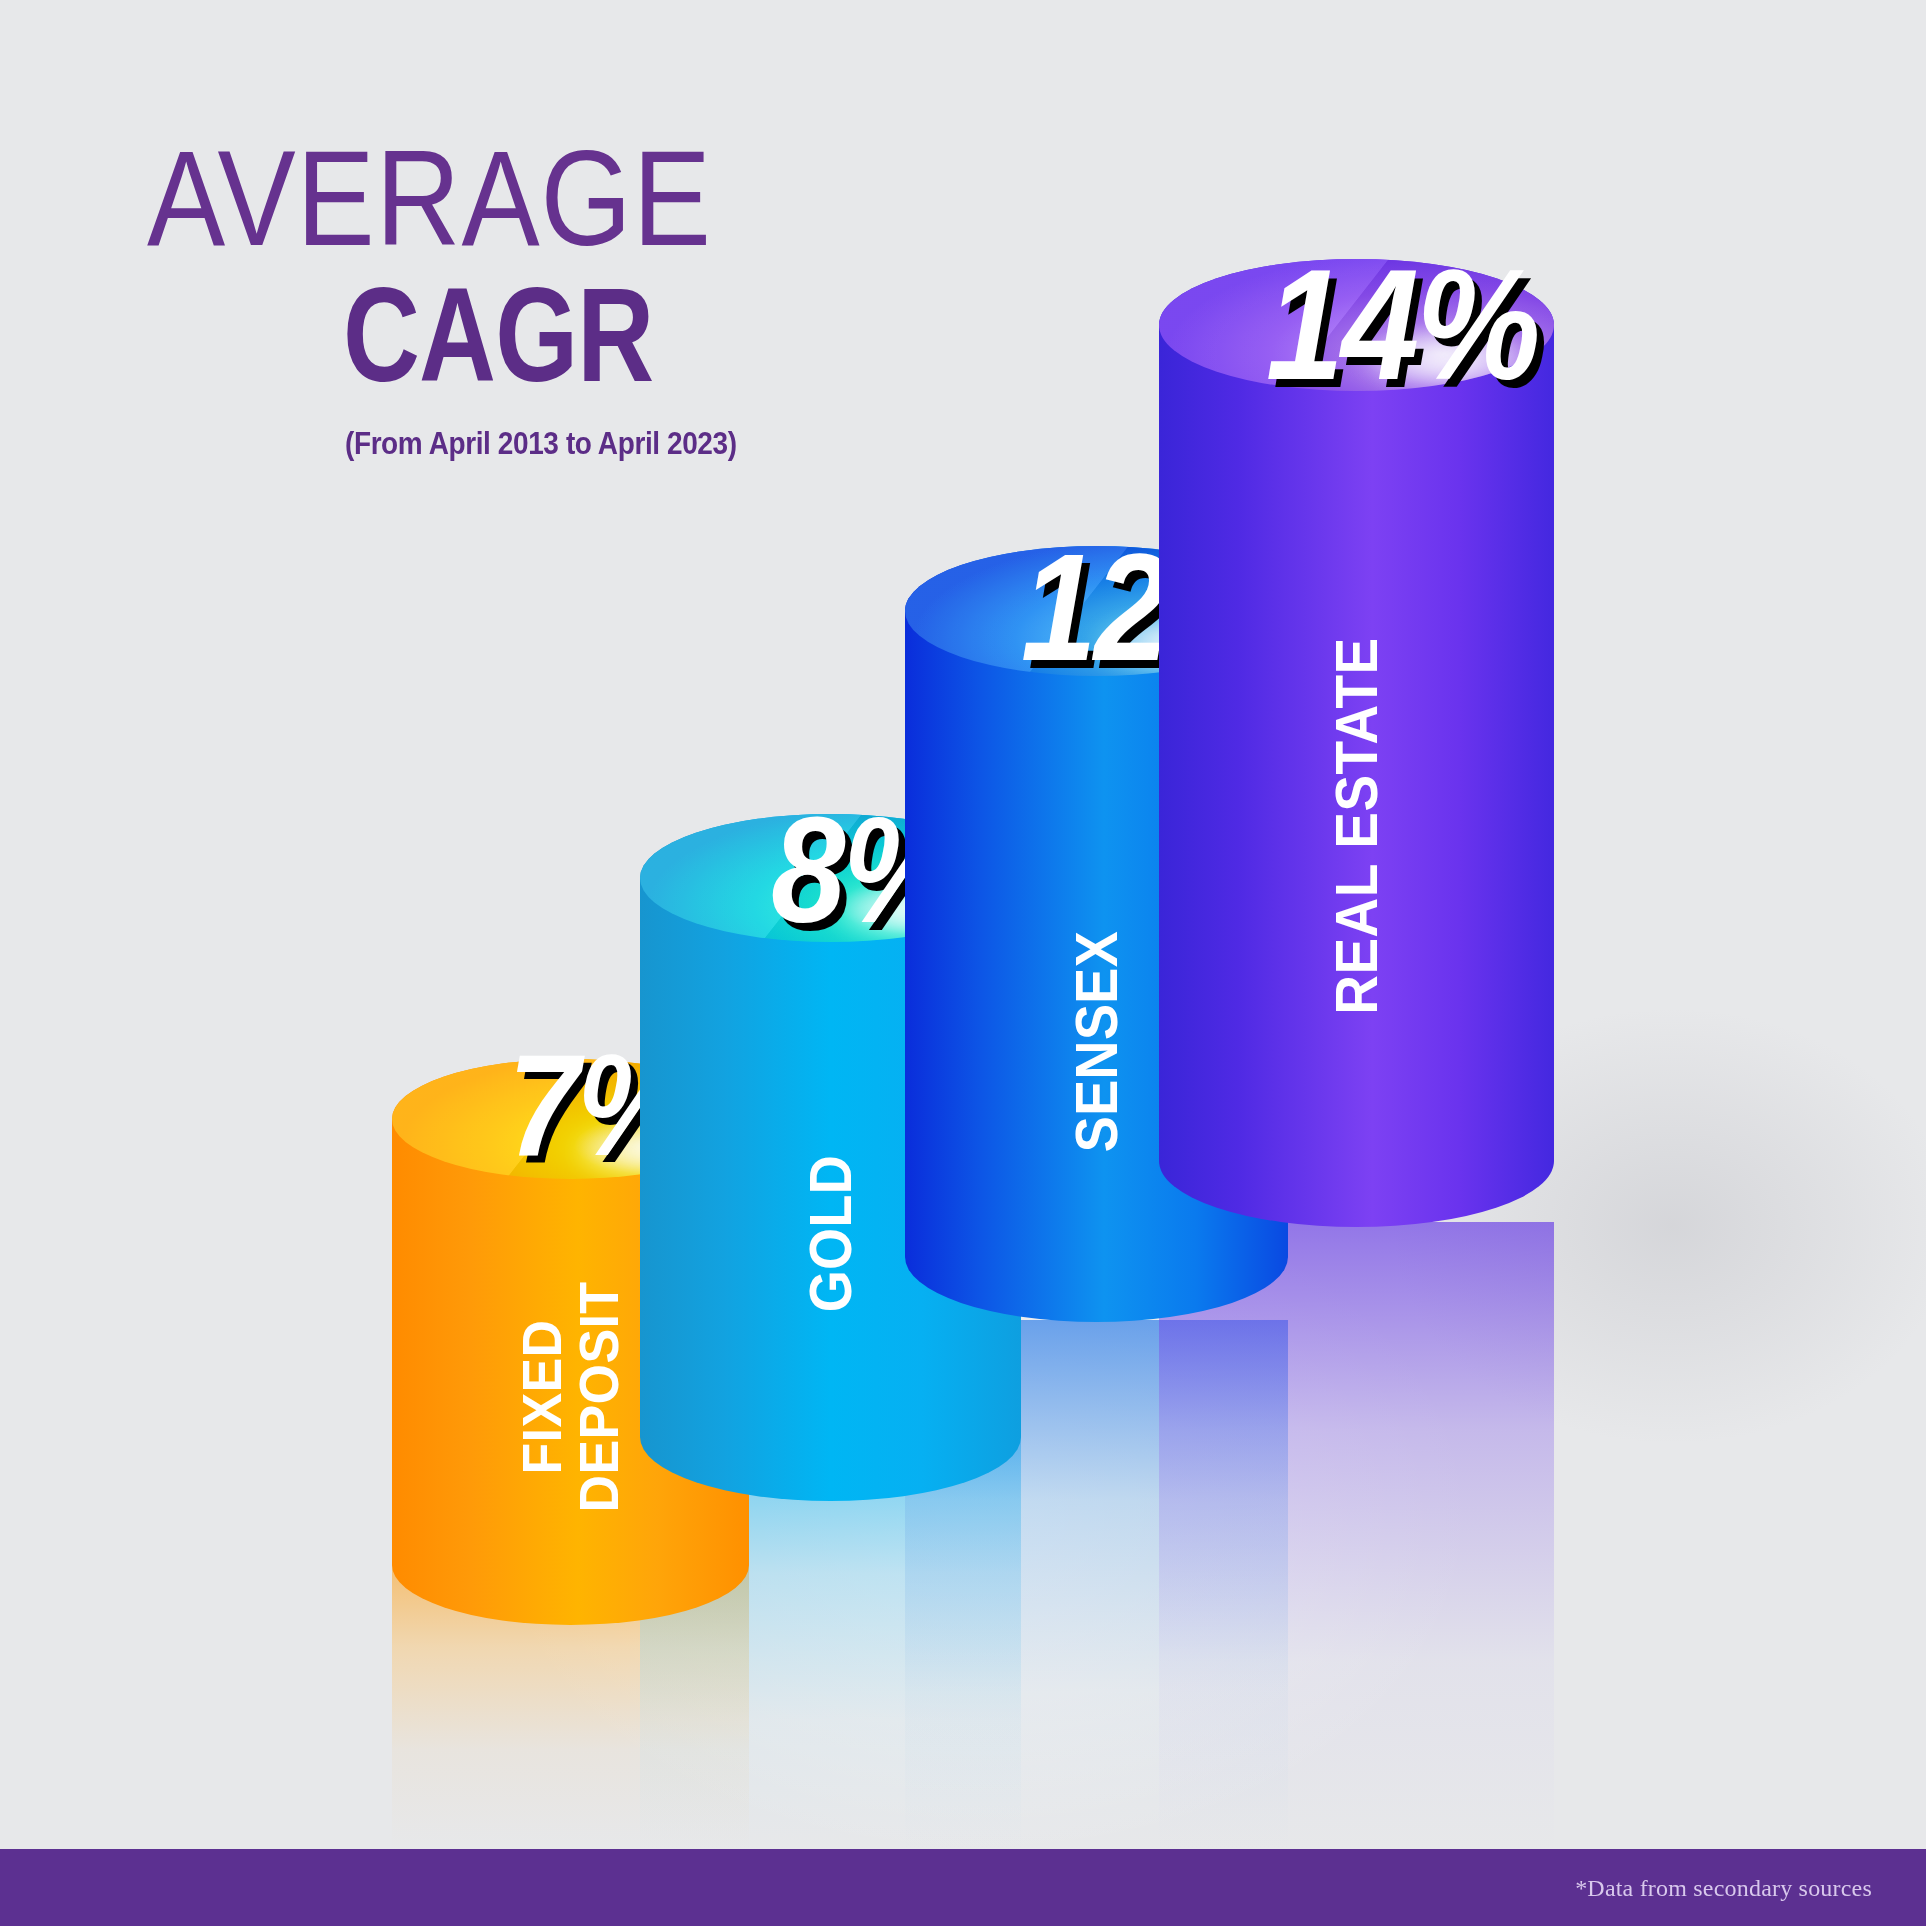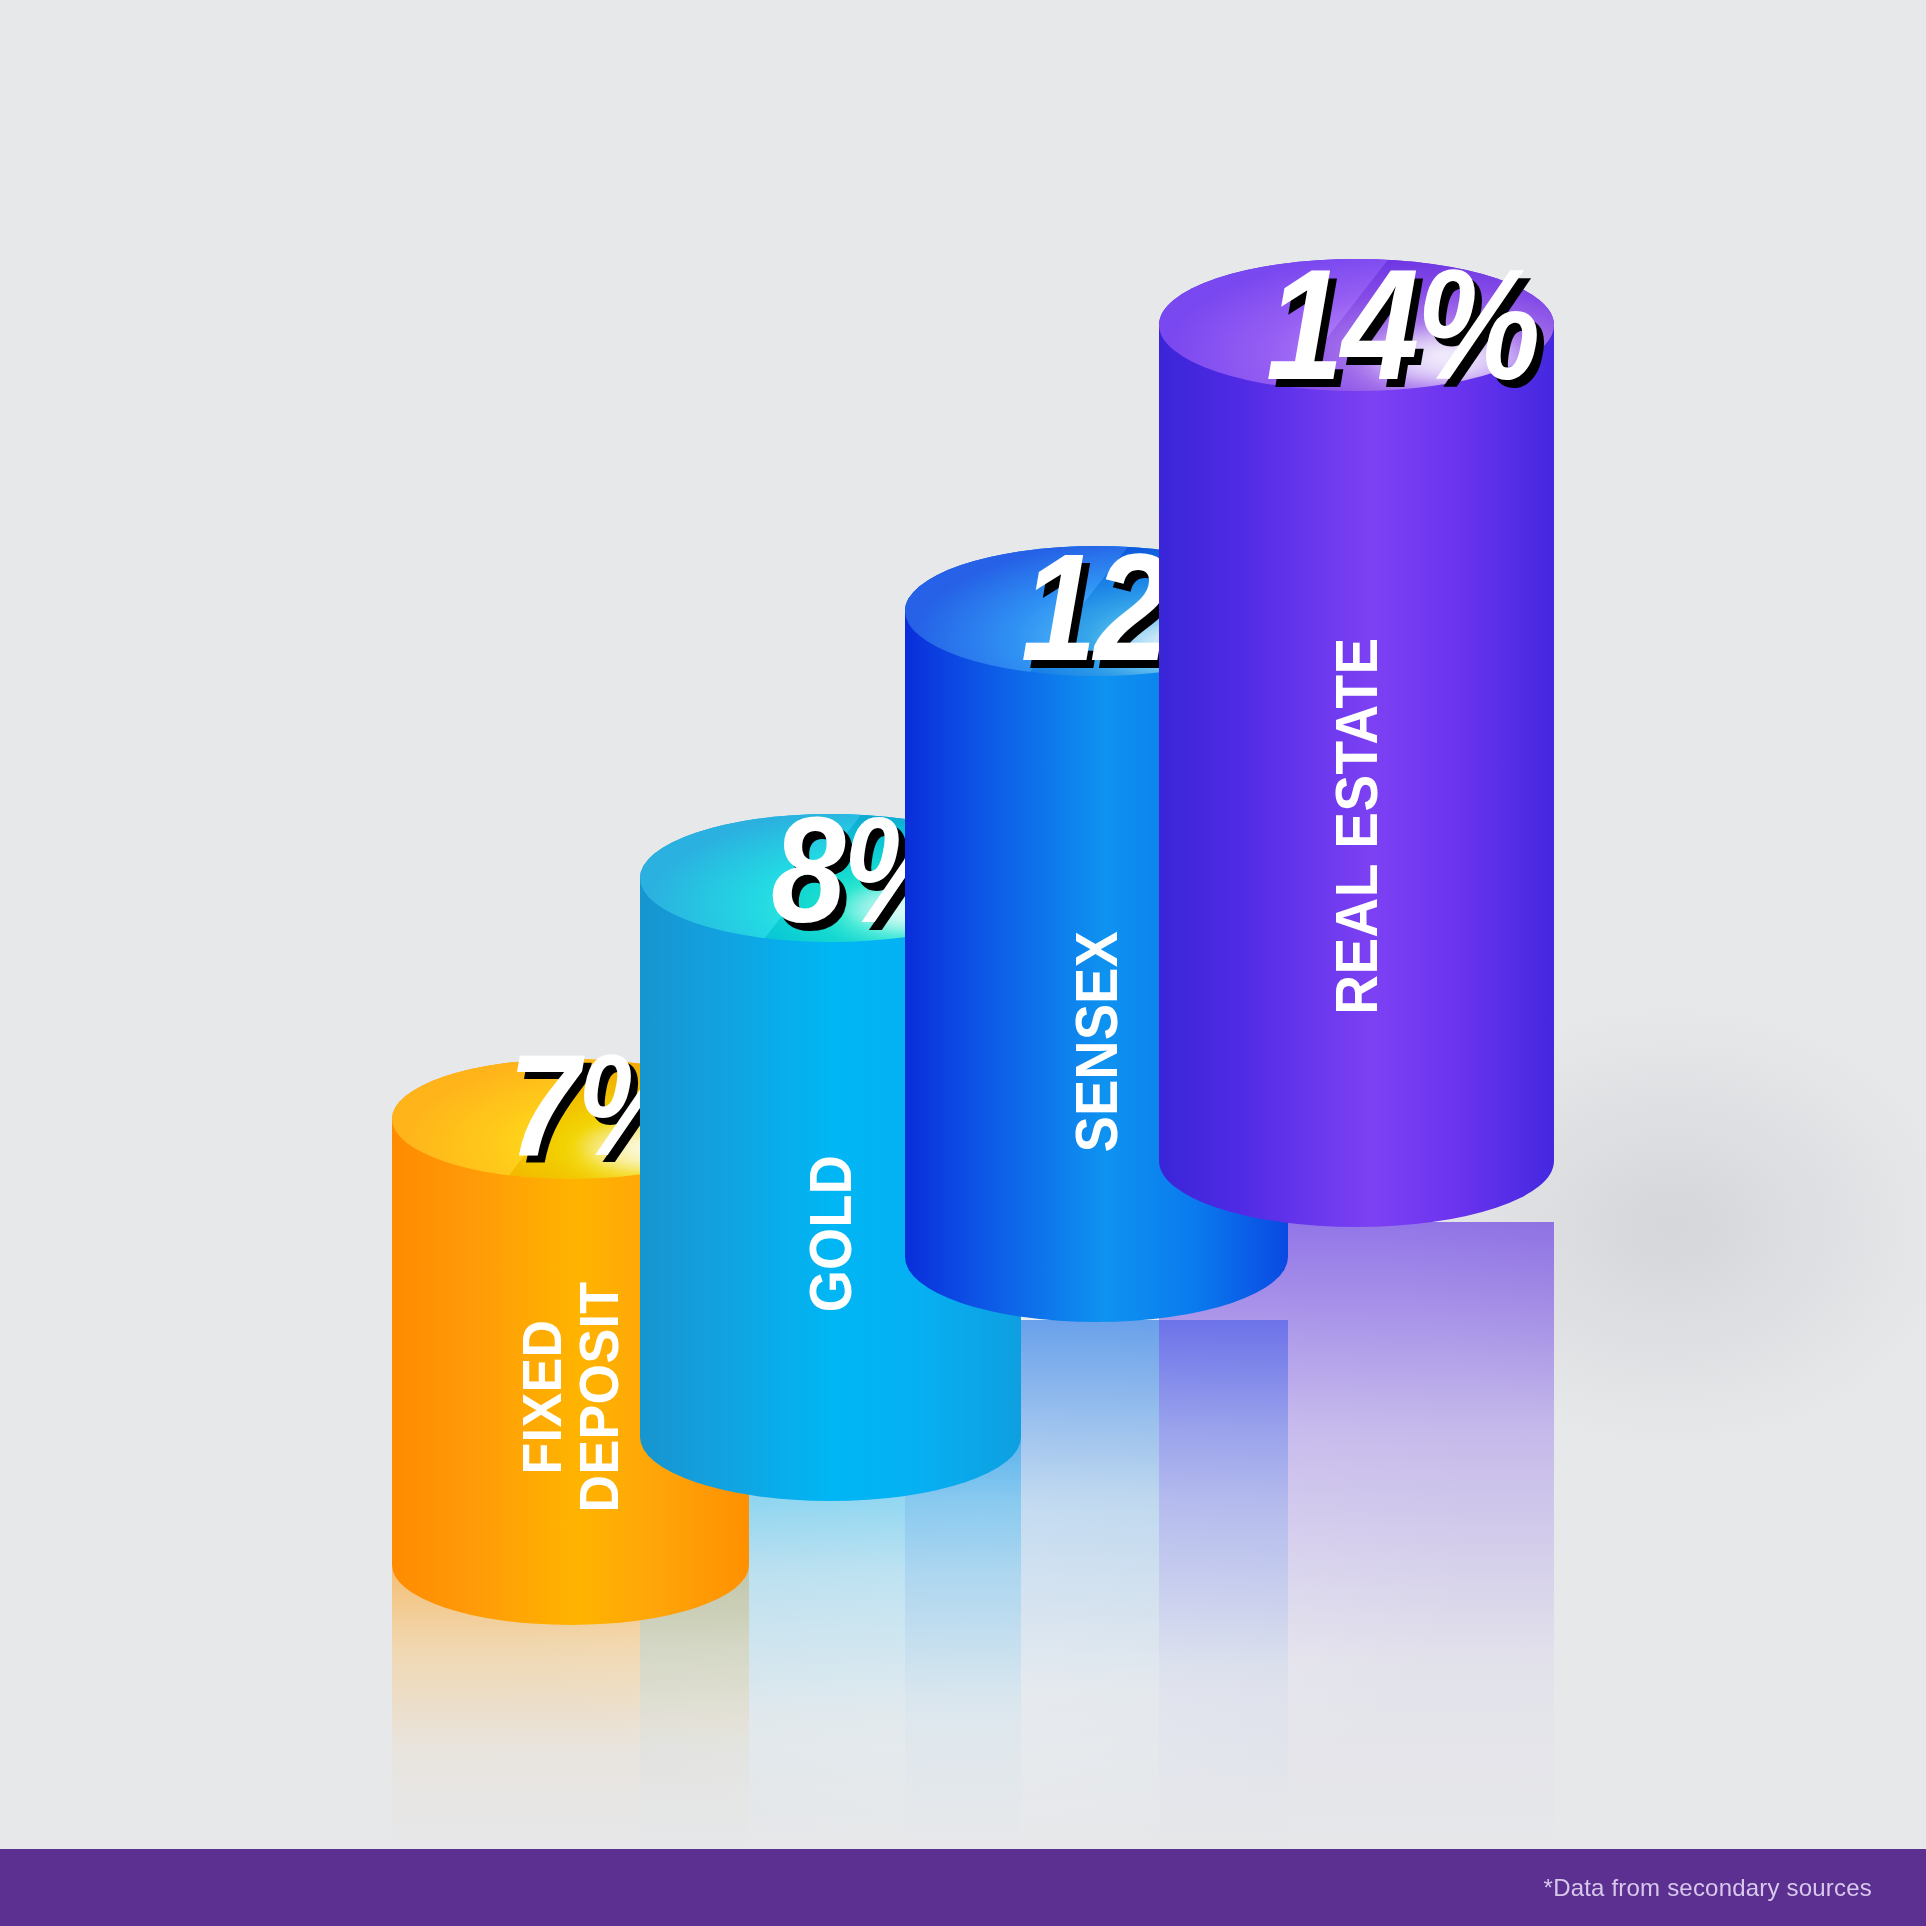--- a/index.html
+++ b/index.html
@@ -97,35 +97,41 @@
     transform-origin:left bottom;
   }
 
   
   .refl{position:absolute;}
 
   
   .footer{
     position:absolute;left:0;bottom:0;width:1926px;height:77px;
     background:#5c3091;
+    font-family:Liberation Serif, serif;
   }
   .footer .note{
     position:absolute;right:54px;top:50%;
     transform:translateY(-50%);
     color:#d8c8ec;
     font-size:24px;
     letter-spacing:0.2px;
     white-space:nowrap;
   }
 </style>
 </head>
 <body>
 
 <div id="stage">
 
+  <div class="title-wrap">
+    <div class="t-average">AVERAGE</div>
+    <div class="t-cagr">CAGR</div>
+    <div class="t-sub">(From April 2013 to April 2023)</div>
+  </div>
 
   <div class="refl" style="left:392px;top:1538px;width:357px;height:312px;
               background:linear-gradient(to bottom, rgba(255,150,0,.60) 0%, rgba(255,190,90,.40) 35%, rgba(236,214,180,.22) 68%, rgba(231,232,234,0) 100%);"></div>
   <div class="refl" style="left:640px;top:1418px;width:381px;height:432px;
               background:linear-gradient(to bottom, rgba(10,178,240,.62) 0%, rgba(120,205,240,.42) 36%, rgba(190,222,236,.20) 70%, rgba(231,232,234,0) 100%);"></div>
   <div class="refl" style="left:905px;top:1320px;width:383px;height:531px;
               background:linear-gradient(to bottom, rgba(11,106,232,.58) 0%, rgba(120,180,235,.40) 34%, rgba(195,216,234,.19) 70%, rgba(231,232,234,0) 100%);"></div>
   <div class="refl" style="left:1159px;top:1222px;width:395px;height:629px;
               background:linear-gradient(to bottom, rgba(90,42,230,.60) 0%, rgba(150,120,235,.42) 33%, rgba(206,200,238,.20) 70%, rgba(231,232,234,0) 100%);"></div>
 

